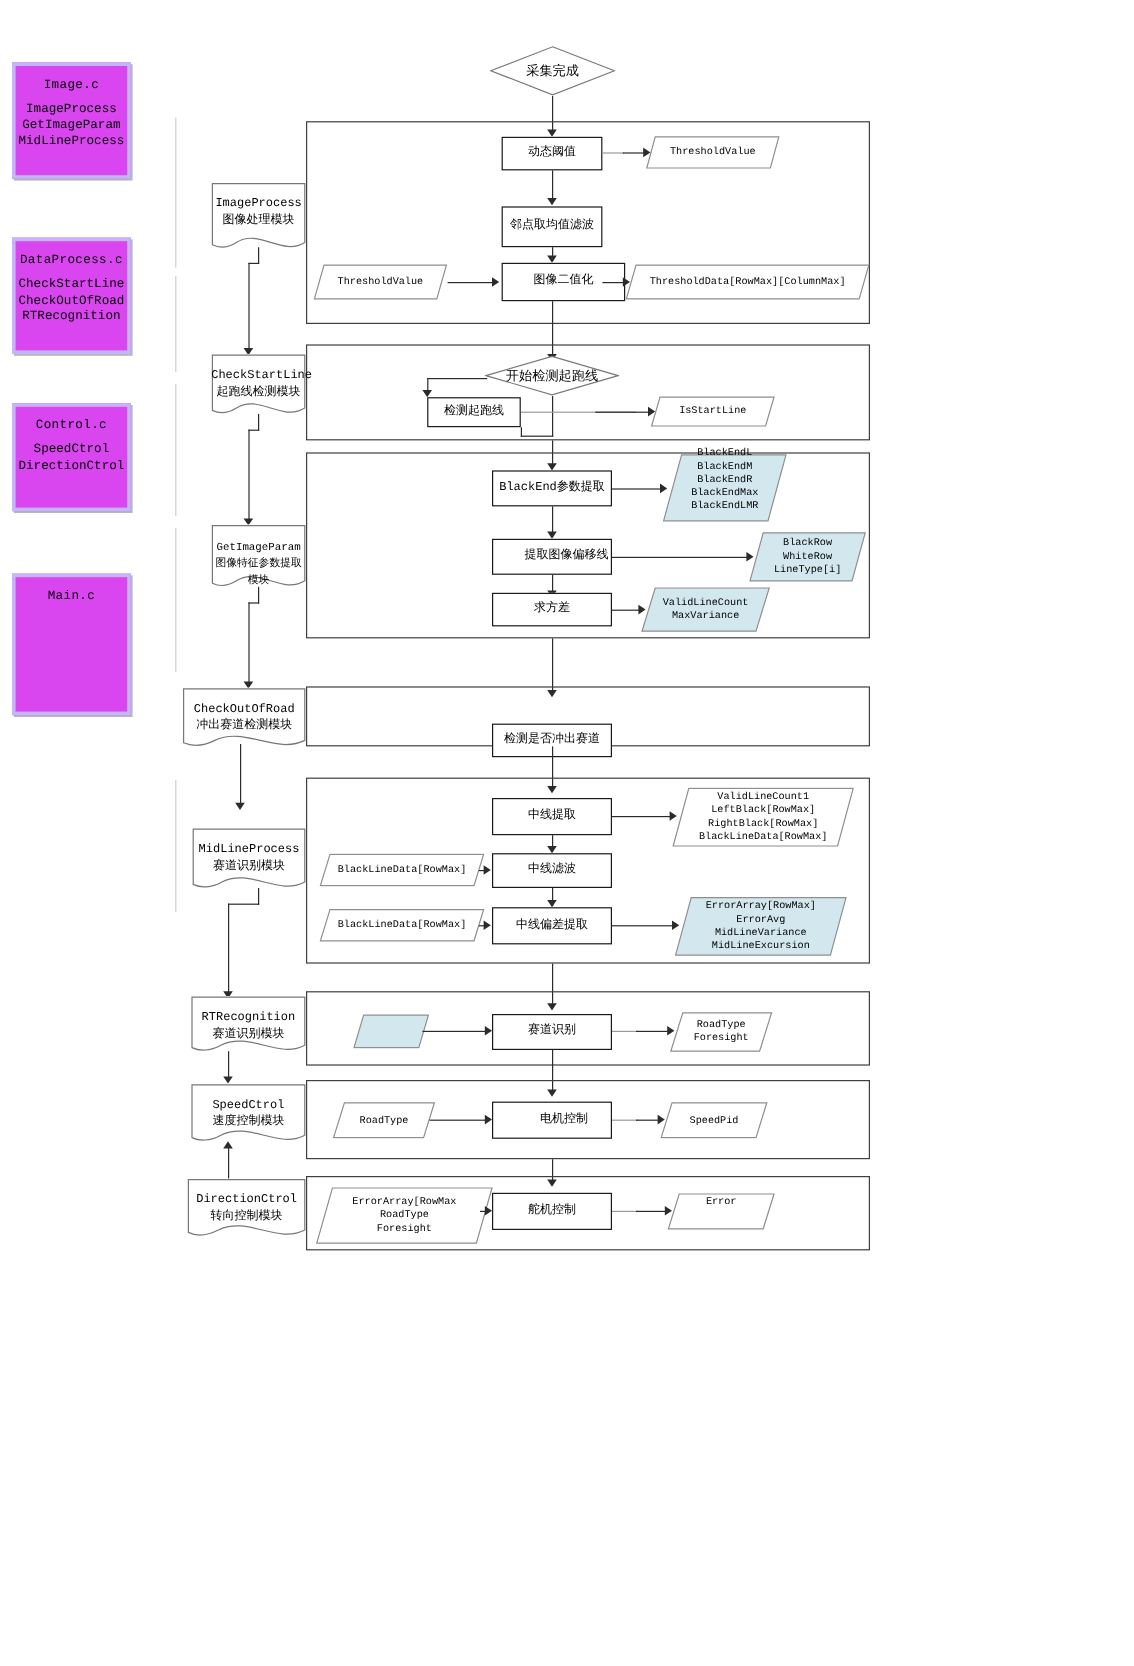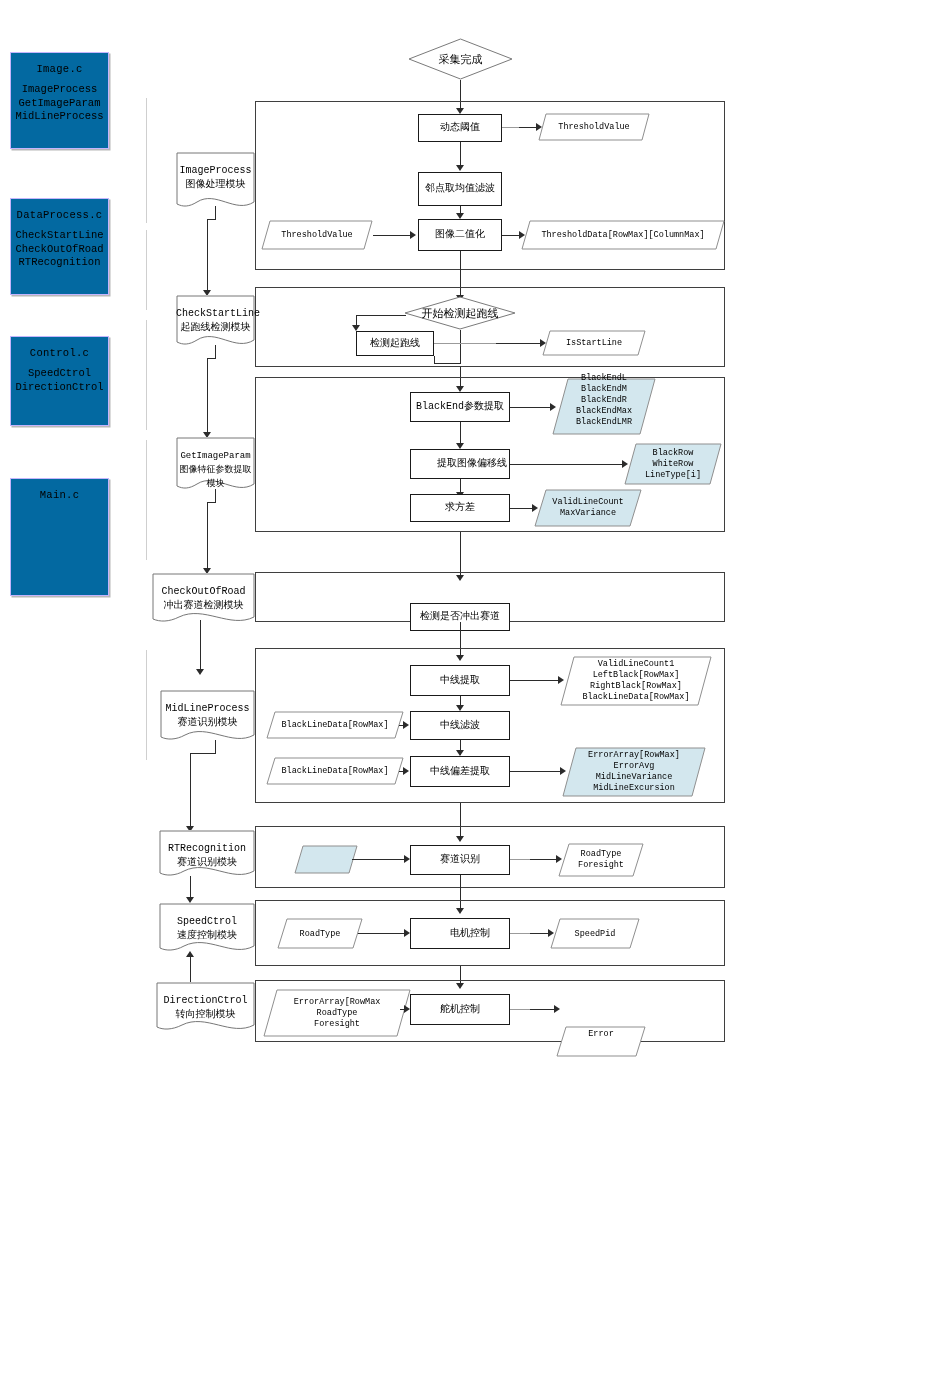--- a/index.html
+++ b/index.html
@@ -3,21 +3,21 @@
 <meta charset="utf-8">
 <style>
   html,body{margin:0;padding:0;background:#ffffff;}
   body{width:945px;height:1388px;position:relative;
        font-family:"Liberation Mono","DejaVu Sans Mono",monospace;
        color:#000;overflow:hidden;}
   #canvas{position:absolute;left:0;top:0;width:945px;height:1388px;}
   .abs{position:absolute;box-sizing:border-box;}
 
   
-  .filecard{border:1px solid #c4b5fd;background:#0369a1;
+  .filecard{border:3px solid #c4b5fd;background:#d946ef;
             box-shadow:1.5px 1.5px 0 #b8b8b8;}
   .filecard .fc-title{position:absolute;left:0;right:0;top:10px;text-align:center;
             font-size:10.5px;letter-spacing:.3px;}
   .filecard .fc-body{position:absolute;left:0;right:0;top:30px;text-align:center;
             font-size:10.5px;line-height:13.5px;white-space:pre-line;}
 
   
   .modbox{background:#fff;}
   .modbox svg{position:absolute;left:0;top:0;overflow:visible;}
   .modbox .mtext{position:absolute;left:0;right:0;top:12px;text-align:center;
@@ -120,21 +120,21 @@
     </svg>
     <div class="ptext">ThresholdValue</div>
   </div>
 
   <div class="line vline" style="left:460px;top:142px;height:25px;"></div>
   <div class="arrow arrow-d" style="left:456px;top:165px;"></div>
   <div class="abs pbox" style="left:418px;top:172px;width:84px;height:34px;">邻点取均值滤波</div>
 
   <div class="line vline" style="left:460px;top:206px;height:11px;"></div>
   <div class="arrow arrow-d" style="left:456px;top:213px;"></div>
-  <div class="abs pbox" style="left:418px;top:219px;width:84px;height:32px;">图像二值化</div>
+  <div class="abs pbox" style="left:418px;top:219px;width:103px;height:32px;">图像二值化</div>
 
   <div class="para" style="left:261px;top:220px;width:112px;height:30px;">
     <svg width="112" height="30" viewBox="0 0 112 30">
       <polygon points="9,1 111,1 103,29 1,29" fill="#ffffff" stroke="#8f8f8f" stroke-width="1"></polygon>
     </svg>
     <div class="ptext">ThresholdValue</div>
   </div>
   <div class="line hline" style="left:373px;top:235px;width:39px;"></div>
   <div class="arrow arrow-r" style="left:410px;top:231px;"></div>
 
@@ -428,20 +428,20 @@
 RoadType
 Foresight</div>
   </div>
   <div class="line hline" style="left:400px;top:1009px;width:6px;"></div>
   <div class="arrow arrow-r" style="left:404px;top:1005px;"></div>
 
   <div class="abs pbox" style="left:410px;top:994px;width:100px;height:31px;">舵机控制</div>
   <div class="line hline grayline" style="left:510px;top:1009px;width:22px;"></div>
   <div class="line hline" style="left:530px;top:1009px;width:26px;"></div>
   <div class="arrow arrow-r" style="left:554px;top:1005px;"></div>
-  <div class="para" style="left:556px;top:1026px;width:90px;height:15px;">
+  <div class="para" style="left:556px;top:994px;width:90px;height:15px;">
     <svg width="90" height="31" viewBox="0 0 90 31">
       <polygon points="10,1 89,1 80,30 1,30" fill="#ffffff" stroke="#8f8f8f" stroke-width="1"></polygon>
     </svg>
     <div class="ptext">Error</div>
   </div>
 
 </div>
 
 </body></html>

